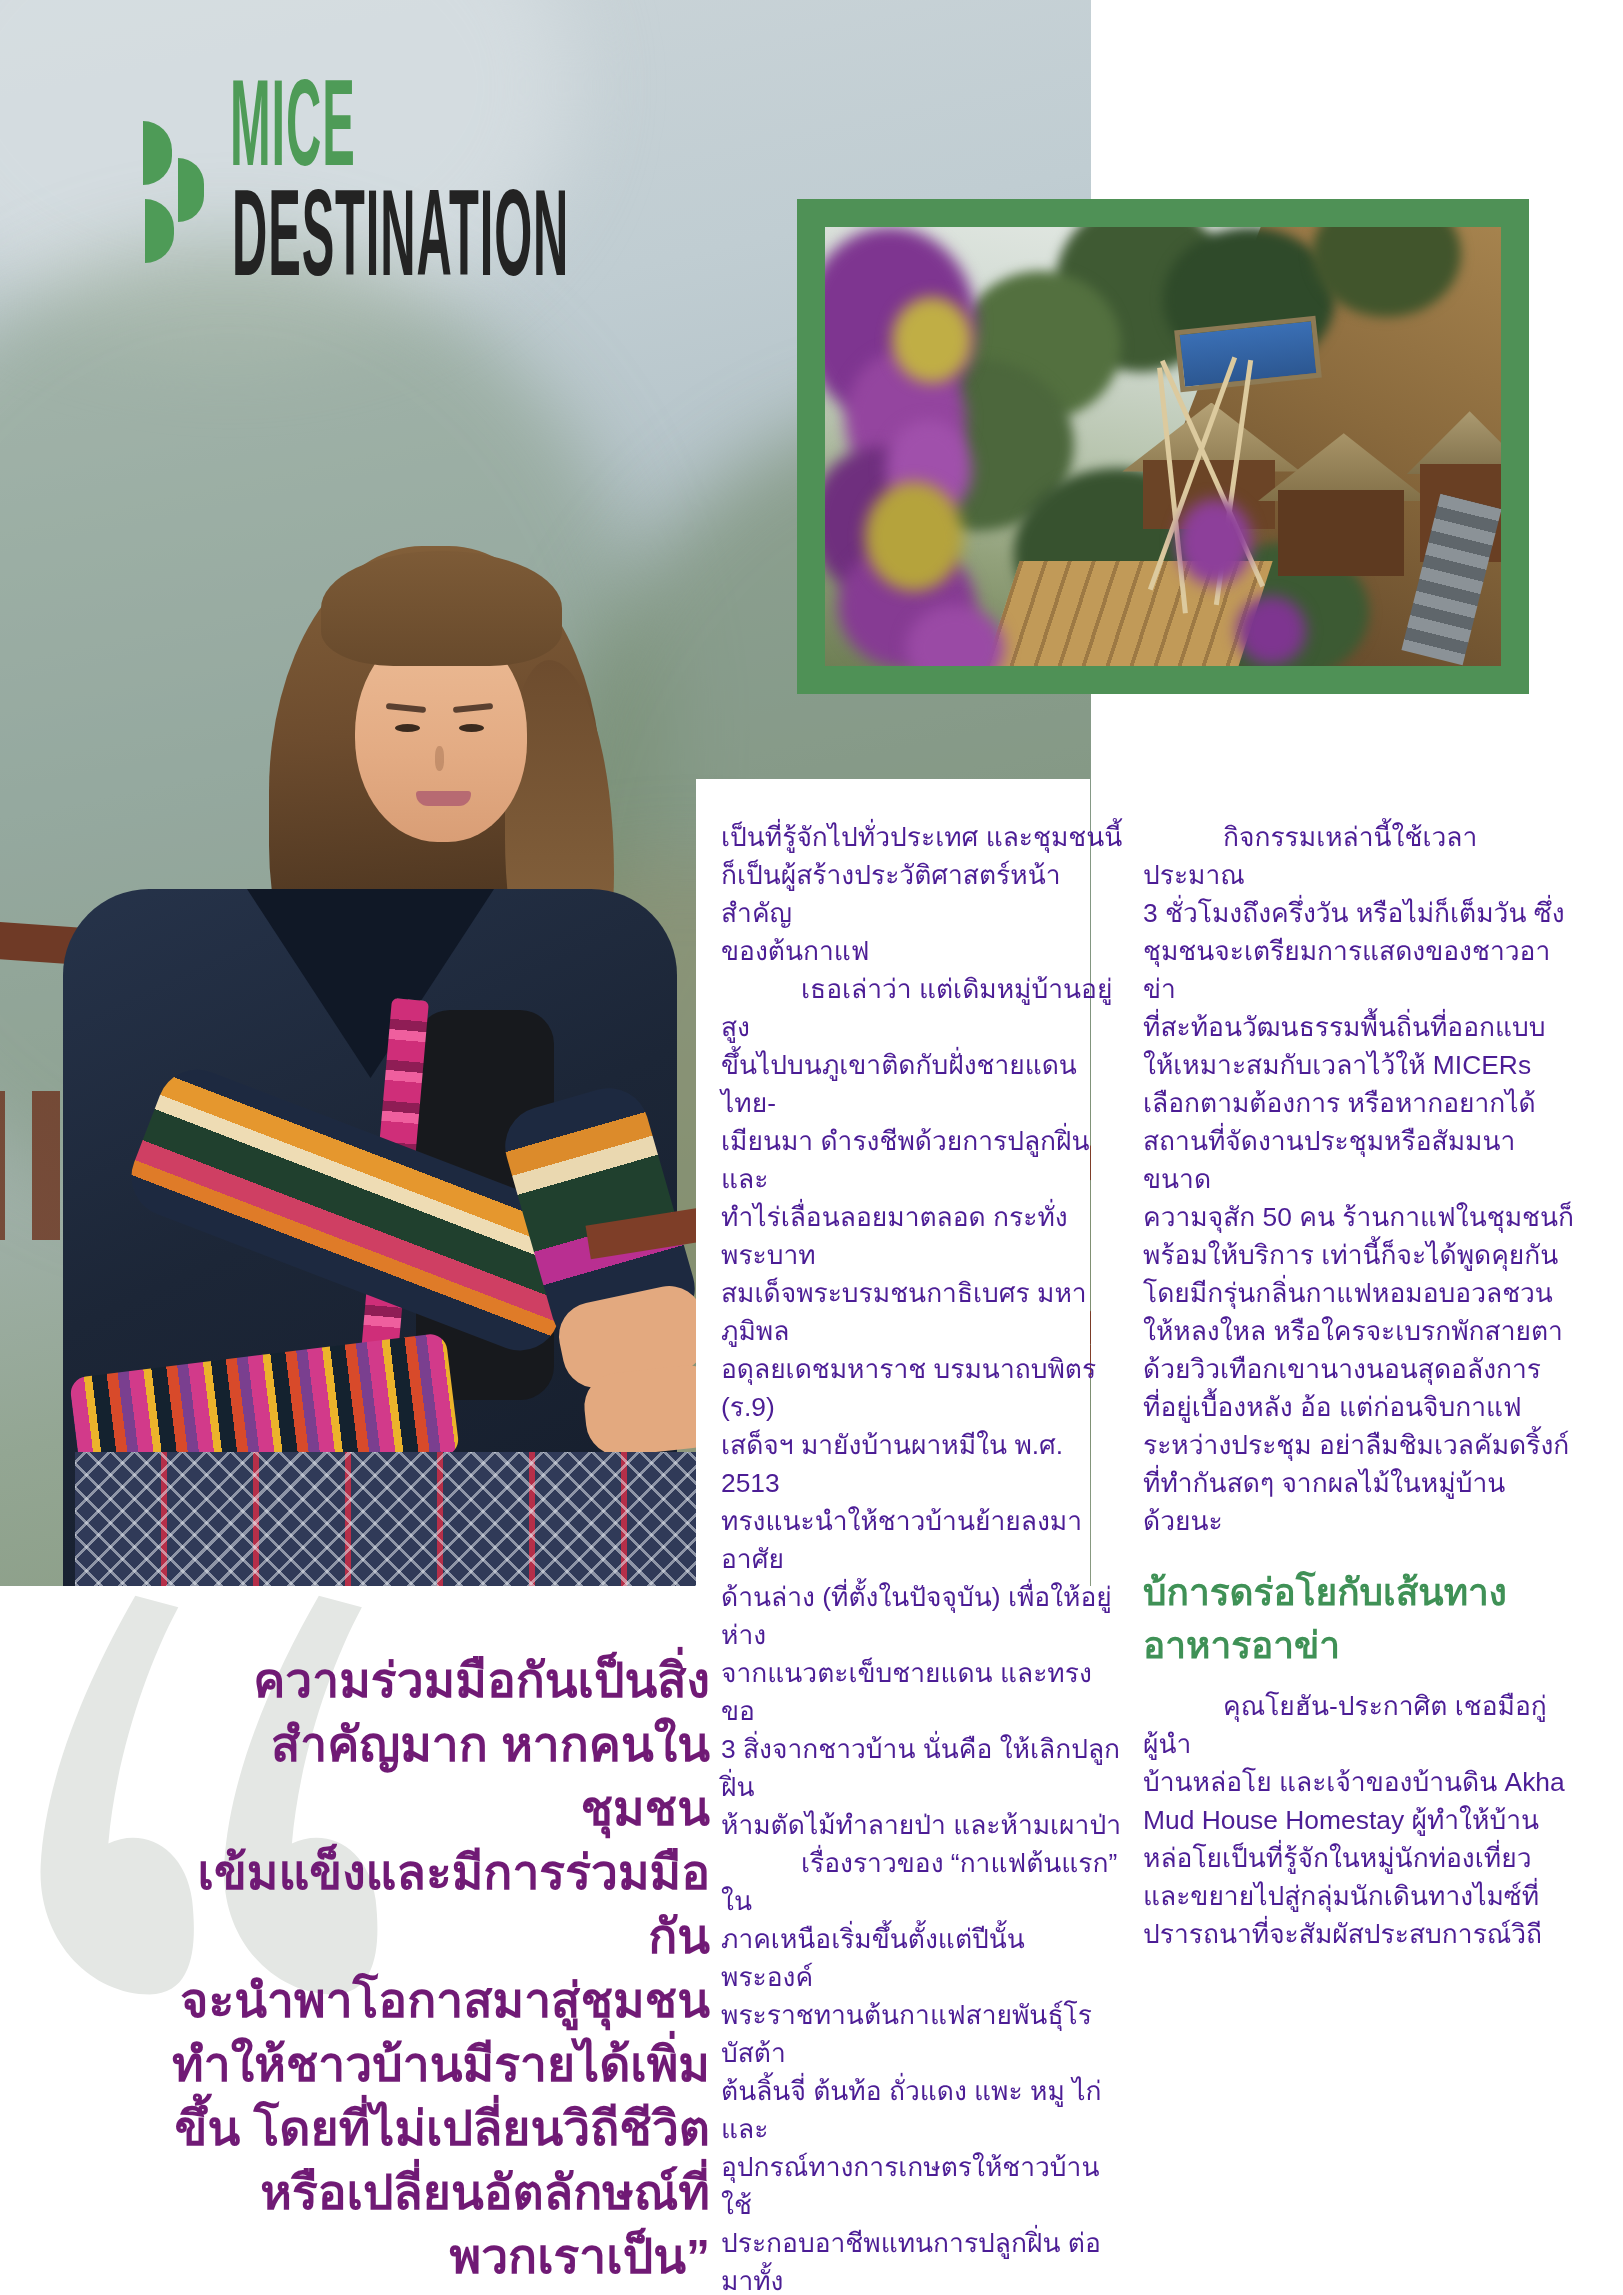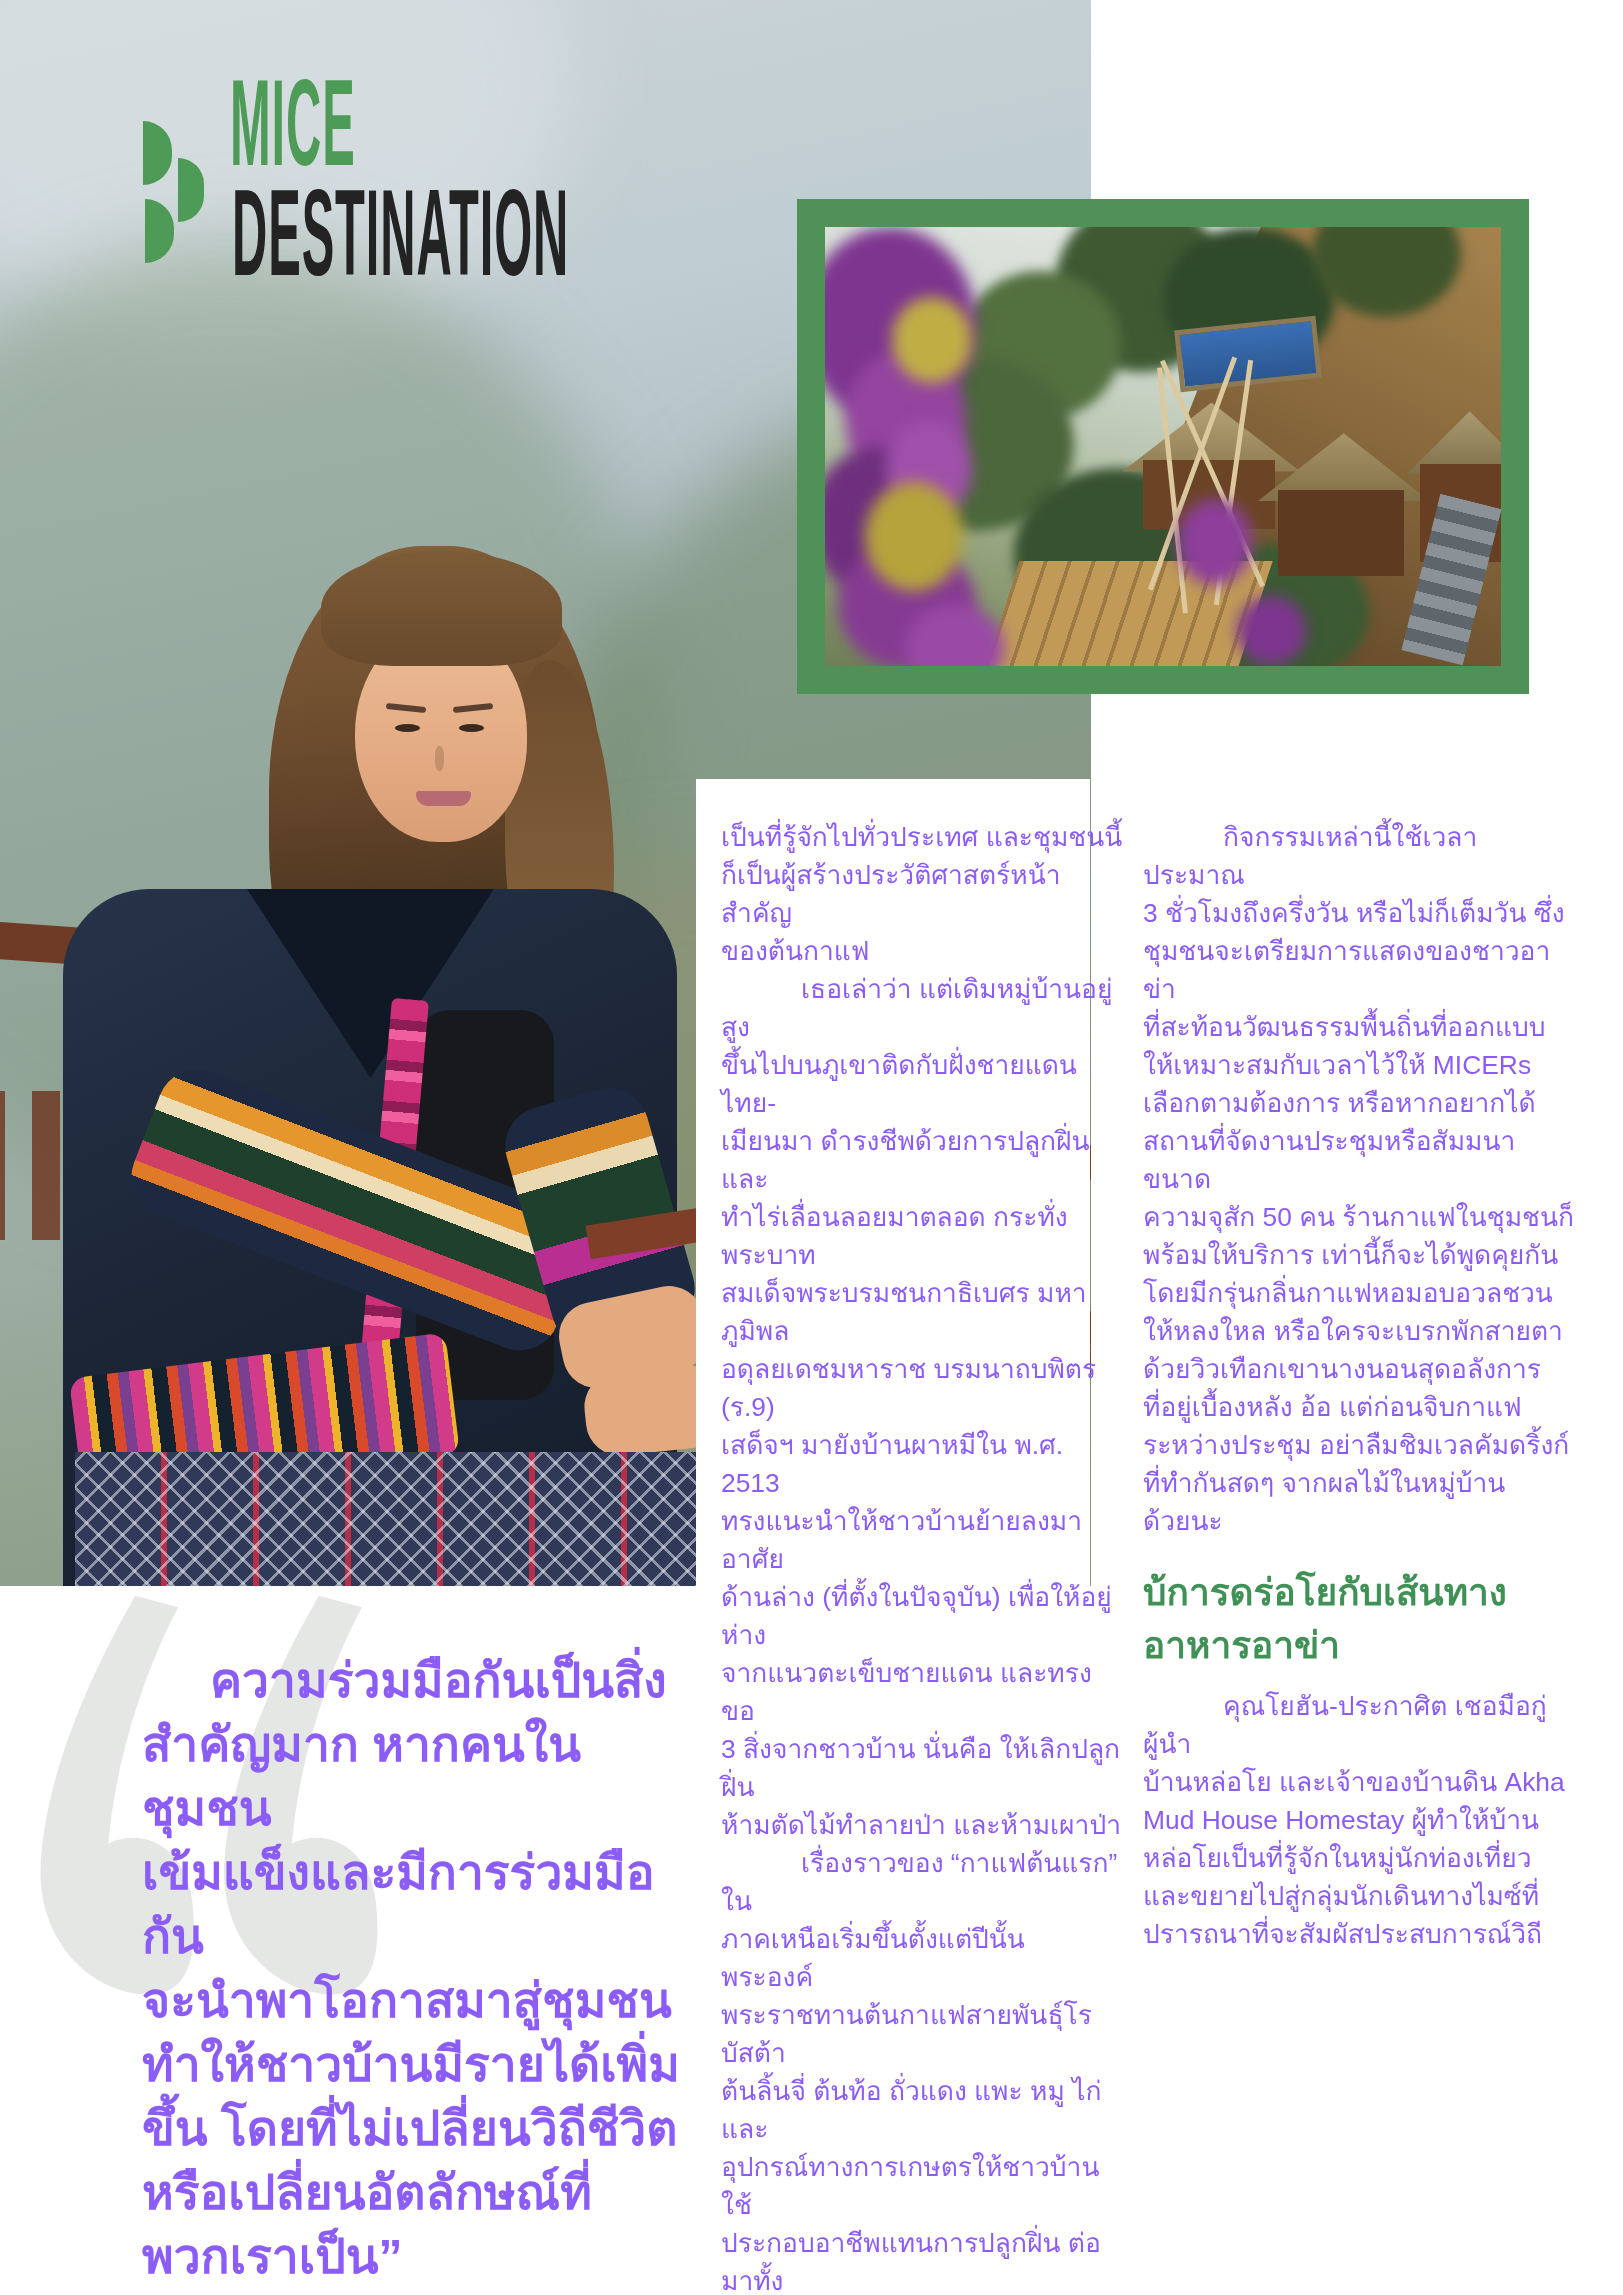--- a/index.html
+++ b/index.html
@@ -129,32 +129,32 @@
   #logo{left:0;top:0;z-index:4;}
   .lgmark{position:absolute;background:#4e9b57;border-radius:0 80px 80px 0;}
   #lg1{left:143px;top:121px;width:29px;height:64px;}
   #lg2{left:178px;top:158px;width:26px;height:64px;}
   #lg3{left:145px;top:199px;width:29px;height:64px;}
   .logo-line{position:absolute;font-weight:800;transform-origin:left top;white-space:nowrap;line-height:126px;}
   #logo-mice{left:230px;top:60px;font-size:122px;color:#4e9b57;transform:scaleX(.40);letter-spacing:2.3px;}
   #logo-dest{left:232px;top:170px;font-size:122px;color:#232323;transform:scaleX(.40);letter-spacing:2.3px;}
 
   
-  .bodytext{color:#8b5cf6;font-size:26.4px;line-height:38px;white-space:pre-line;margin:0;}
+  .bodytext{color:#4c1d95;font-size:26.4px;line-height:38px;white-space:pre-line;margin:0;}
   .ind{text-indent:80px;}
   #col1{left:721px;top:818px;width:402px;z-index:5;}
   #col2{left:1143px;top:818px;width:436px;z-index:5;}
   .greenhead{color:#3f9156;font-weight:700;font-size:37px;line-height:53px;white-space:pre-line;
     margin:26.4px 0 15px 0;}
 
   
   #quote-marks{left:5.7px;top:1590px;width:402px;height:413px;z-index:4;}
   #quote-text{left:142px;top:1649px;width:568px;z-index:5;
-    color:#8b5cf6;font-weight:700;font-size:48px;line-height:64px;
-    white-space:pre-line;text-indent:68px;}
+    color:#701a75;font-weight:700;font-size:48px;line-height:64px;
+    white-space:pre-line;text-indent:68px;text-align:right;}
 </style>
 </head>
 <body>
 
 <div id="page">
 
   <div id="main-photo" class="abs">
     <div id="mtn4" class="mtn"></div>
     <div id="mtn1" class="mtn"></div>
     <div id="mtn2" class="mtn"></div>

